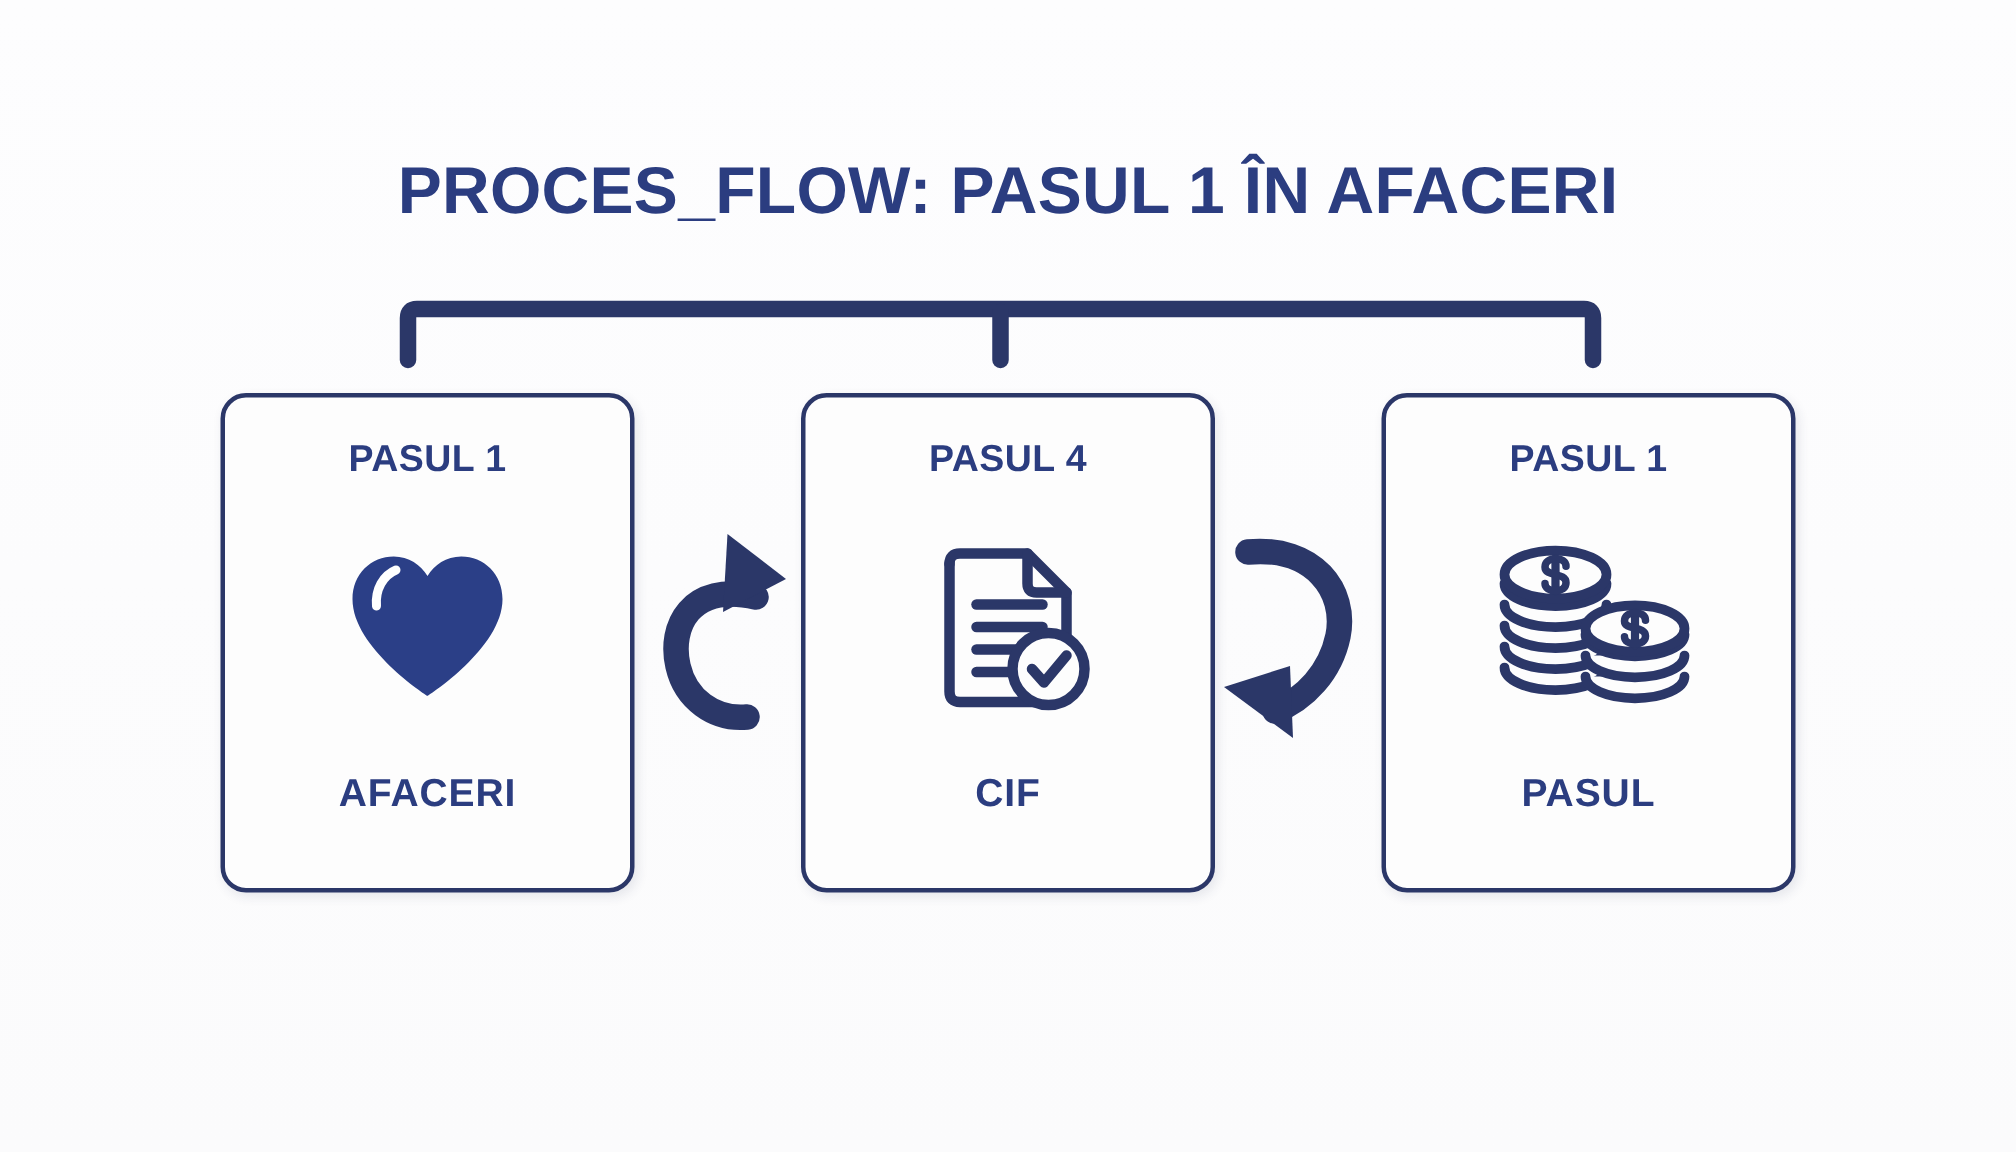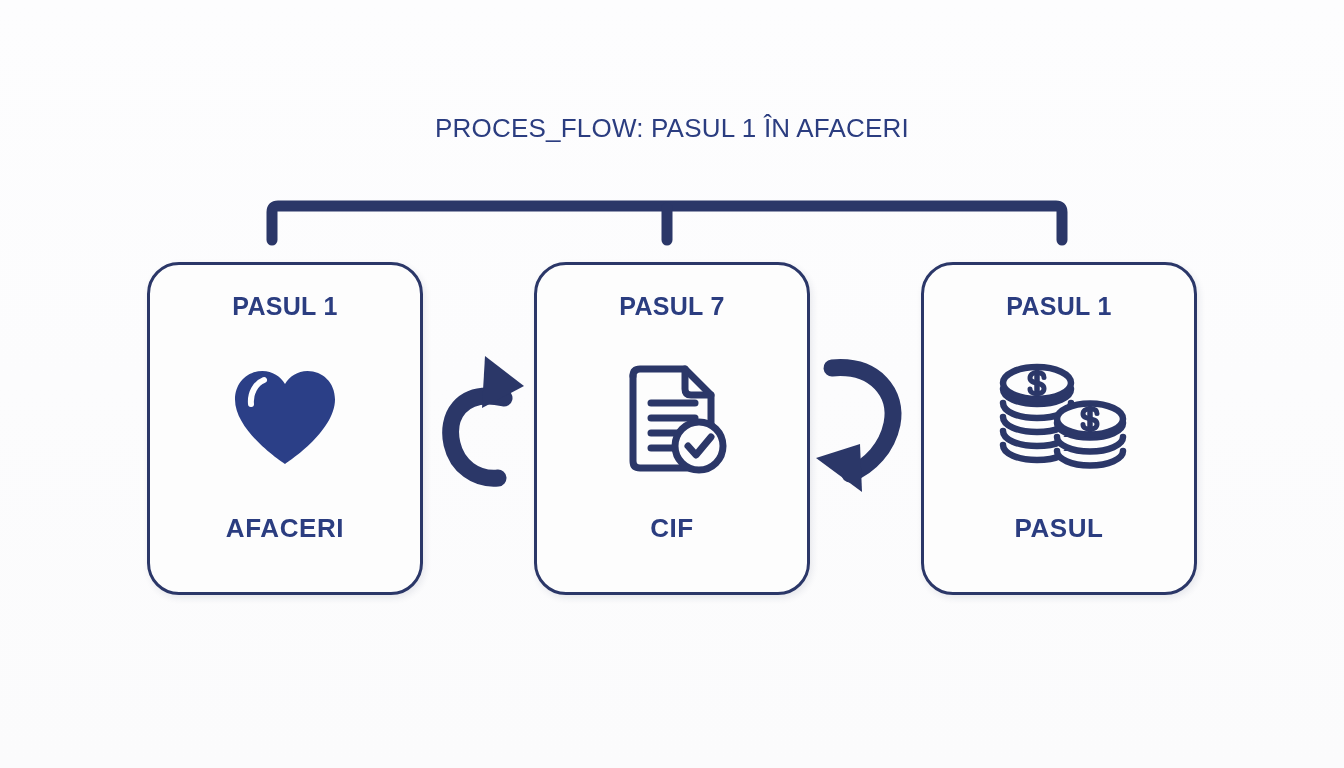--- a/index.html
+++ b/index.html
@@ -21,23 +21,23 @@
     background: linear-gradient(180deg, #fdfdfe 0%, #fbfbfc 100%);
   }
 
   
   .title {
     position: absolute;
     top: 104px;
     left: 0;
     width: 1344px;
     text-align: center;
-    font-size: 26px;
+    font-size: 44px;
     line-height: 48px;
-    font-weight: 400;
+    font-weight: 700;
     letter-spacing: 0.2px;
     color: #2b3d80;
     white-space: nowrap;
   }
 
   
   .bracket {
     position: absolute;
     left: 262px;
     top: 198px;
@@ -56,21 +56,21 @@
     display: flex;
     justify-content: space-between;
     align-items: stretch;
   }
   .card {
     position: relative;
     width: 276px;
     height: 333px;
     box-sizing: border-box;
     border: 3px solid #2b3768;
-    border-radius: 32px;
+    border-radius: 17px;
     background: #fdfdfd;
     box-shadow: 2px 3px 7px rgba(40, 50, 90, 0.10);
     display: flex;
     flex-direction: column;
     align-items: center;
   }
   .card-step {
     margin-top: 27px;
     font-size: 25px;
     font-weight: 700;
@@ -128,21 +128,21 @@
           <svg width="112" height="102" viewBox="0 0 112 102" fill="none">
             <path d="M56 98 C56 98 6 66 6 33.5 C6 16.5 18.5 5 33.5 5 C43.5 5 51.5 10.5 56 18 C60.5 10.5 68.5 5 78.5 5 C93.5 5 106 16.5 106 33.5 C106 66 56 98 56 98 Z" fill="#2b3f87"></path>
             <path d="M22 38 C21 27 26.5 17.5 35 14" stroke="#ffffff" stroke-width="6" stroke-linecap="round" fill="none"></path>
           </svg>
         </span>
       </div>
       <div class="card-label">AFACERI</div>
     </div>
 
     <div class="card">
-      <div class="card-step">PASUL 7</div>
+      <div class="card-step">PASUL 4</div>
       <div class="card-icon">
         <span>
           <svg width="122" height="122" viewBox="0 0 122 122" fill="none" stroke="#2b3768" stroke-width="7" stroke-linecap="round" stroke-linejoin="round">
             <path d="M22 20 Q22 13 29 13 L74 13 L100 39 L100 80" fill="none"></path>
             <path d="M22 20 L22 105 Q22 112 29 112 L84 112" fill="none"></path>
             <path d="M74 13 L74 33 Q74 39 80 39 L100 39" fill="none"></path>
             <path d="M40 47 L84 47"></path>
             <path d="M40 62 L84 62"></path>
             <path d="M40 77 L84 77"></path>
             <path d="M40 92 L62 92"></path>

